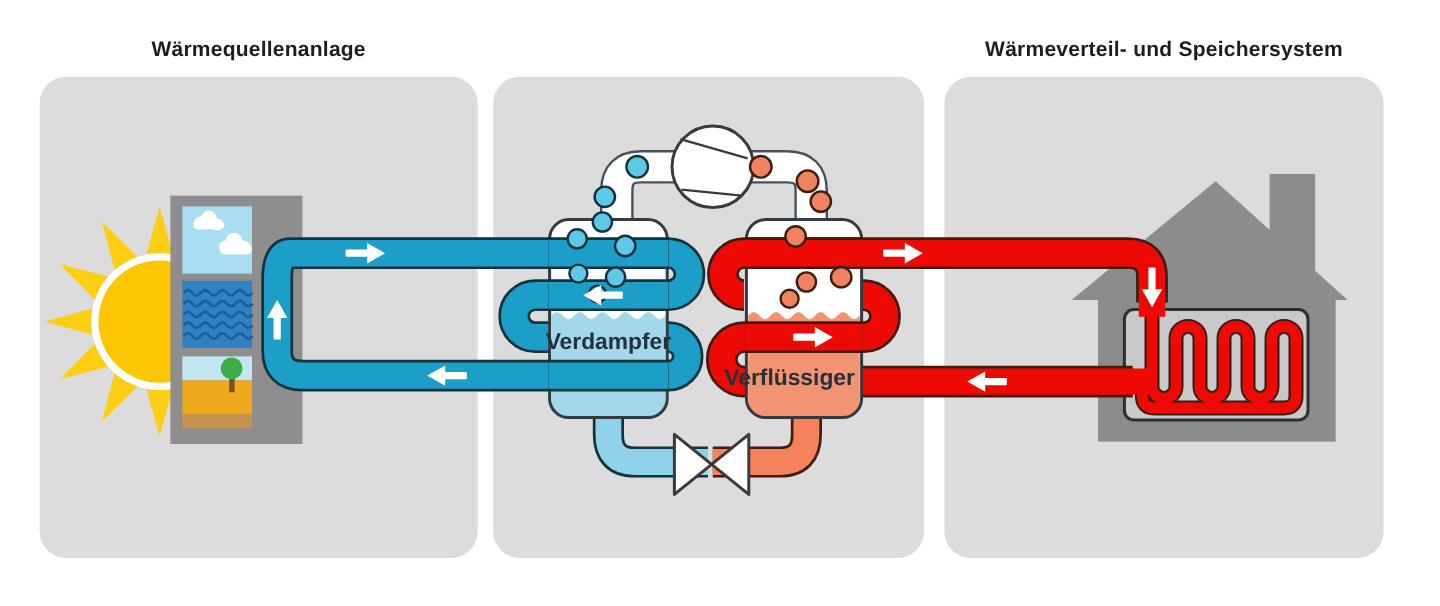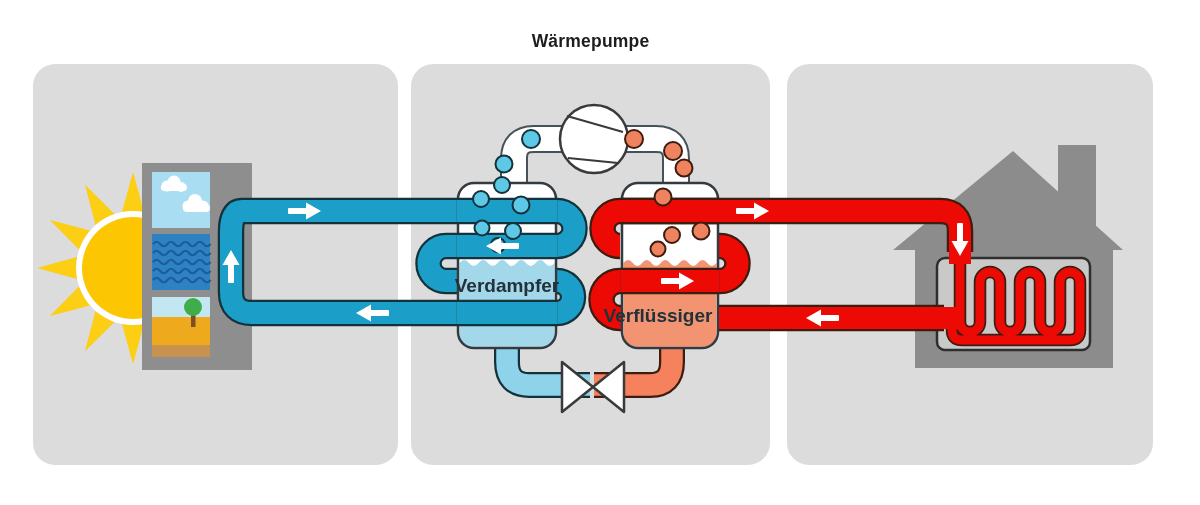--- a/index.html
+++ b/index.html
@@ -10,21 +10,22 @@
        font-family:"Liberation Sans",sans-serif;white-space:nowrap;}
   .heading{font-size:17.5px;letter-spacing:.2px;}
   .proc{font-size:17px;}
   .vessel-lbl{font-size:19px;color:#22313a;}
 </style>
 </head>
 <body>
 
 <div id="stage">
 
-  <div class="lbl heading" style="left:411px;top:31px;width:359px;">Wärmepumpe</div>
+  <div class="lbl heading" style="left:33px;top:31px;width:365px;">Wärmequellenanlage</div>
+  <div class="lbl heading" style="left:787px;top:31px;width:366px;">Wärmeverteil- und Speichersystem</div>
 
   <div class="lbl vessel-lbl" style="left:447px;top:275px;width:120px;">Verdampfer</div>
   <div class="lbl vessel-lbl" style="left:598px;top:305px;width:120px;text-align:center;">Verflüssiger</div>
 
   <svg id="diagram-svg" width="1200" height="505" viewBox="0 0 1200 505">
     <defs>
       <g id="arrow" fill="#ffffff">
         <rect x="-17" y="-3" width="20" height="6" rx="1"></rect>
         <path d="M 1,-8.5 L 16,0 L 1,8.5 Z"></path>
       </g>

